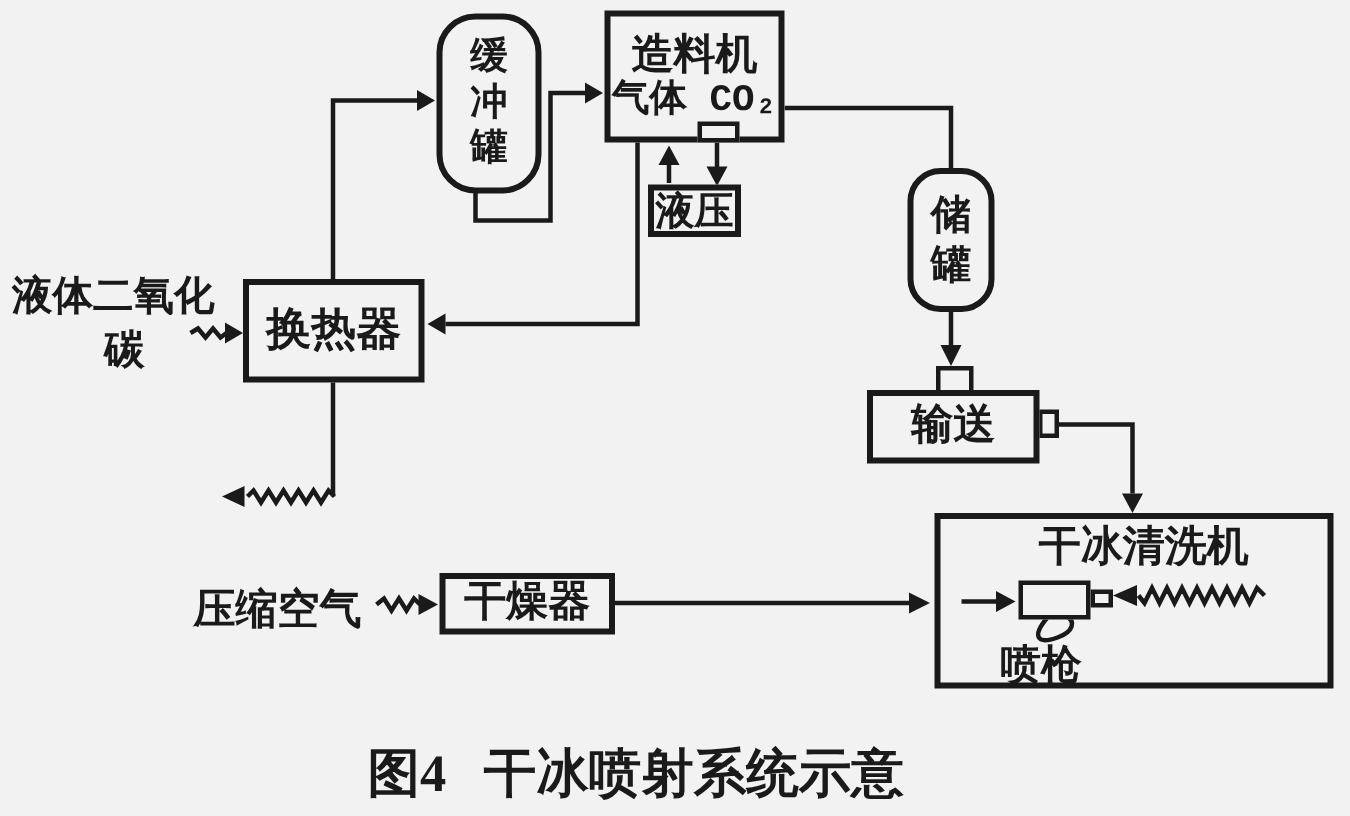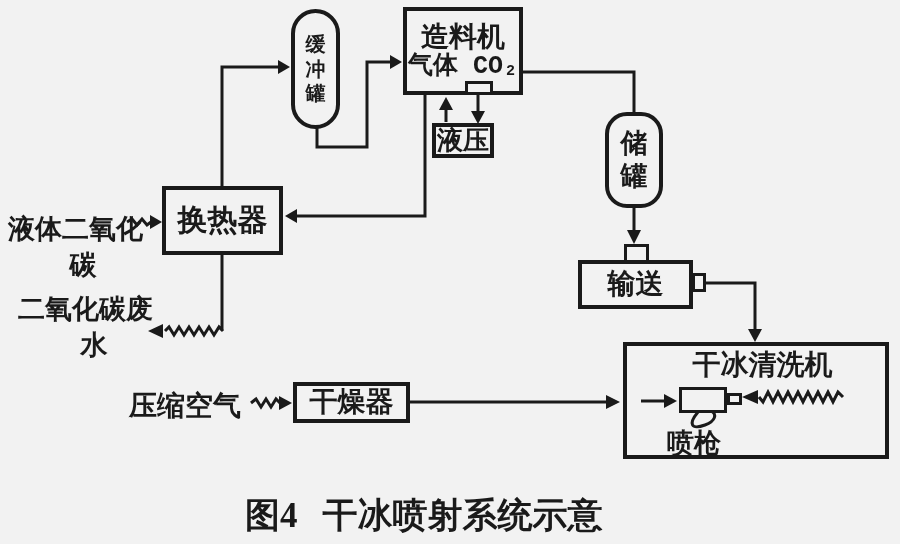--- a/index.html
+++ b/index.html
@@ -79,21 +79,21 @@
 
     <path d="M641,401 H664"></path>
     <polygon points="664,394 664,408 677,401"></polygon>
 
     <path d="M843,397 L838,392 833,402 828,392 823,402 818,392 813,402 808,392 803,402 798,392 793,402 788,392 783,402 778,392 773,402 768,392 763,402 759,397"></path>
     <polygon points="758,390 758,404 742,397"></polygon>
 
     <path d="M698,412 C688,424 691,430 705,425 C716,421 717,414 711,411" stroke-width="3.5"></path>
   </svg>
 
-  <div class="node capsule" style="left:291px;top:9px;width:49px;height:120px;font-size:20px;">
+  <div class="node capsule" style="left:291px;top:9px;width:70px;height:120px;font-size:25px;">
     <span class="vtext">缓冲罐</span>
   </div>
 
   <div class="node" style="left:403px;top:7px;width:120px;height:88px;flex-direction:column;">
     <span style="font-size:28px;">造料机</span>
     <span style="font-size:25px;font-family:Liberation Mono, monospace;">气体 CO₂</span>
   </div>
   <div class="port" style="left:465px;top:81px;width:28px;height:14px;z-index:3;"></div>
 
   <div class="node" style="left:432px;top:123px;width:62px;height:35px;font-size:26px;justify-content:center;">
@@ -118,29 +118,25 @@
     <span>干燥器</span>
   </div>
 
   <div class="node" style="left:623px;top:342px;width:266px;height:117px;background:transparent;">
     <div class="cleaner-title">干冰清洗机</div>
     <div class="port" style="left:52px;top:41px;width:48px;height:26px;border-width:3.5px;"></div>
     <div class="port" style="left:100px;top:47px;width:15px;height:12px;"></div>
     <div class="cleaner-sub" style="left:40px;top:82px;">喷枪</div>
   </div>
 
-  <div class="freelabel" style="left:8px;top:179px;width:150px;font-size:27px;margin-top:32px;">
+  <div class="freelabel" style="left:8px;top:179px;width:150px;font-size:27px;">
     <span>液体二氧化</span>
     <span class="l2">碳</span>
   </div>
 
-  <div class="freelabel" style="left:18px;top:291px;width:152px;font-size:27px;">
-    <span>二氧化碳废</span>
-    <span class="l2">水</span>
-  </div>
 
   <div class="freelabel" style="left:129px;top:387px;font-size:28px;">压缩空气</div>
 
   <div class="caption">
     <span>图4</span>
     <span>干冰喷射系统示意</span>
   </div>
 
 </div>
 

